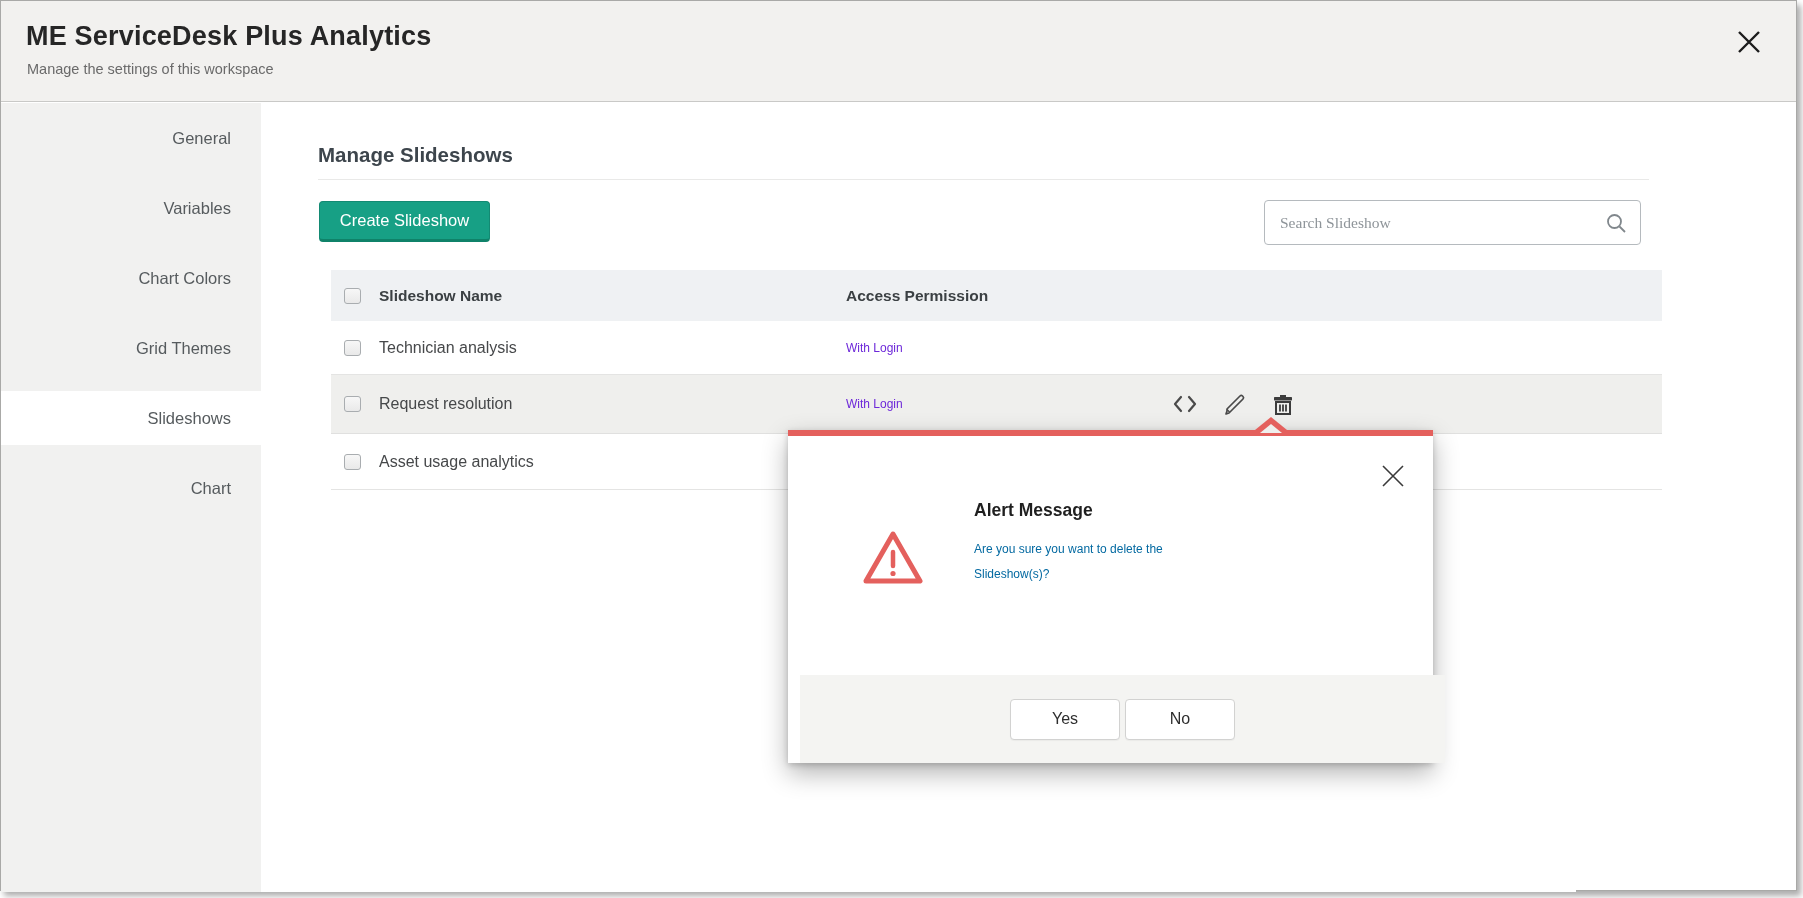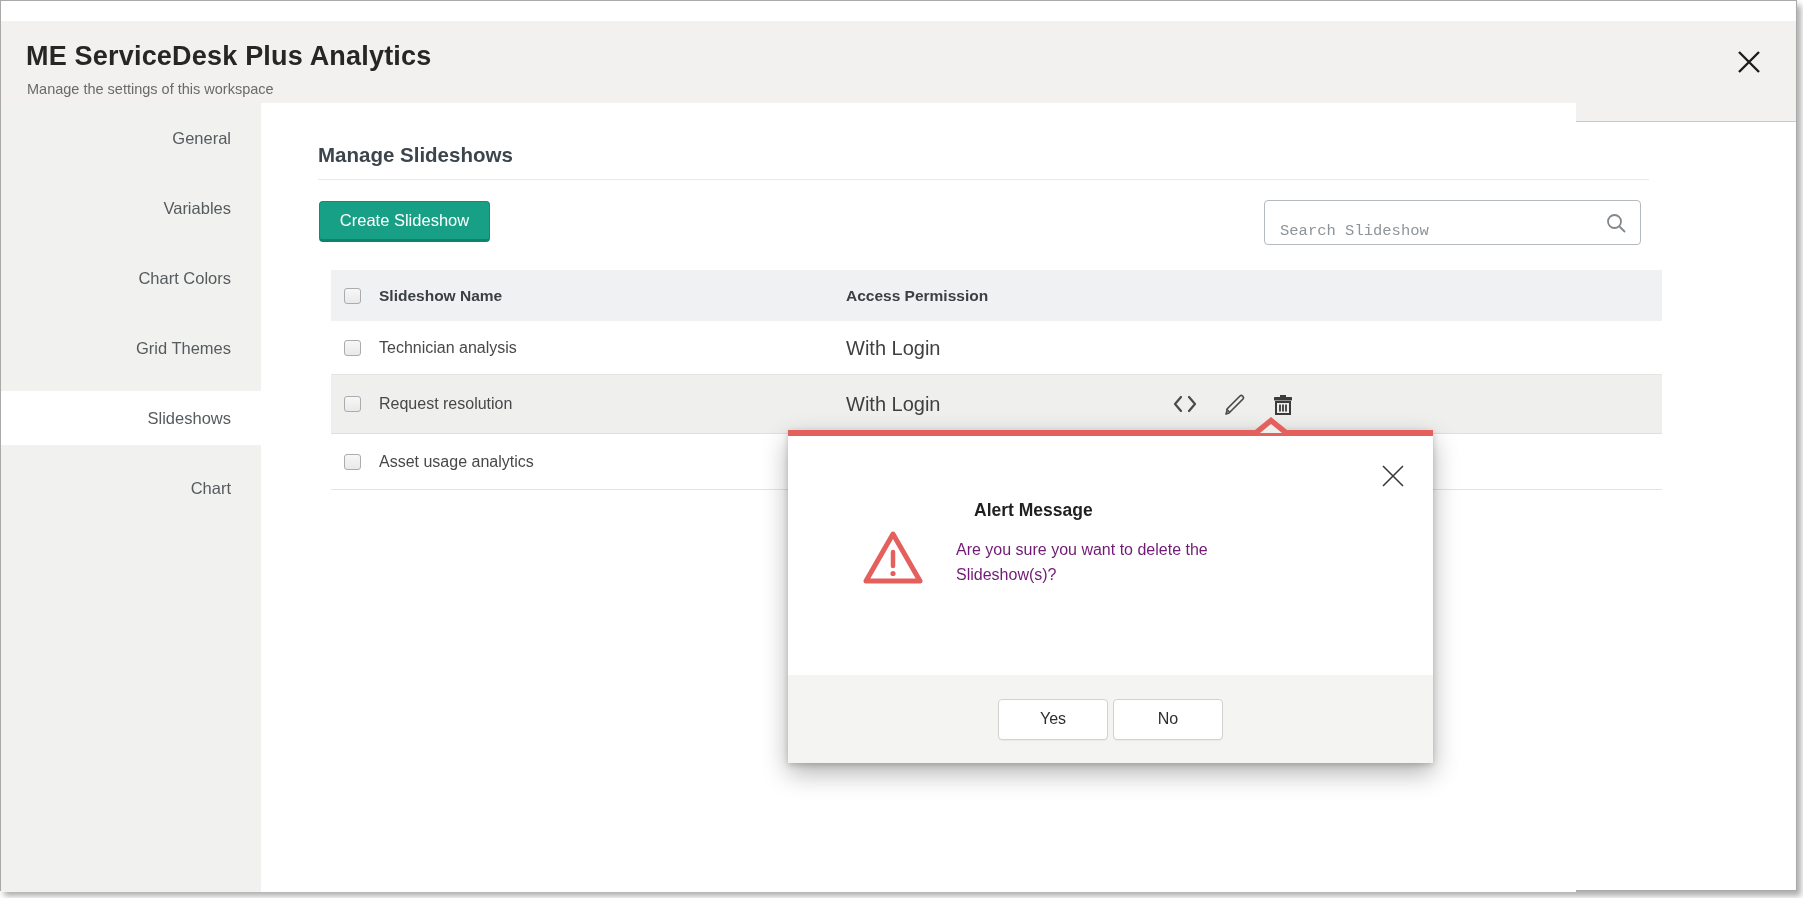--- a/index.html
+++ b/index.html
@@ -7,21 +7,21 @@
 
   .window {
     position:absolute; left:0; top:0; width:1797px; height:891px;
     background:#ffffff; border:1px solid #a9a9a7;
     box-shadow:4px 5px 6px rgba(0,0,0,0.32);
   }
 
   
   .header {
     position:absolute; left:0; top:0; width:100%; height:101px;
-    background:#f2f1ef; border-bottom:1px solid #c9c9c7;margin-top:20px;
+    background:#f2f1ef; border-bottom:1px solid #c9c9c7;
   }
   .header-title {
     position:absolute; left:25px; top:20px;
     font-size:27px; font-weight:bold; color:#262626; letter-spacing:0.2px;
   }
   .header-subtitle {
     position:absolute; left:26px; top:60px;
     font-size:14.5px; color:#6a6a6a;
   }
   .header-close {
@@ -56,23 +56,23 @@
     background:#17a085; border:1px solid #138a73; border-bottom:3px solid #0f english8269;
     border-bottom:3px solid #0f8269; border-radius:4px;
     color:#ffffff; font-size:16.5px; display:flex; align-items:center; justify-content:center;
     cursor:pointer; font-family:Liberation Sans, sans-serif;
   }
   .search-box {
     position:absolute; left:1003px; top:97px; width:377px; height:45px;
     background:#ffffff; border:1.5px solid #b5babe; border-radius:4px;
   }
   .search-input {
-    position:absolute; left:0; top:8px; width:100%; height:100%;
+    position:absolute; left:0; top:0; width:100%; height:100%;
     border:none; outline:none; background:transparent;
-    padding:0 46px 0 15px; font-size:15.5px; color:#c2410c; font-family:Liberation Mono, monospace;
+    padding:0 46px 0 15px; font-size:15.5px; color:#c2410c; font-family:Liberation Serif, serif;
   }
   .search-input::placeholder { color:#8e9499; opacity:1; }
   .search-icon { position:absolute; right:12px; top:10px; width:24px; height:24px; color:#80878c; }
 
   
   .table { position:absolute; left:70px; top:167px; width:1331px; }
   .t-row { position:relative; width:100%; }
   .t-head { height:51px; background:#eff1f3; }
   .t-r1 { height:54px; background:#ffffff; border-bottom:1px solid #e4e4e3; }
   .t-r2 { height:59px; background:#efefed; border-bottom:1px solid #e0e0df; }
@@ -82,21 +82,21 @@
     width:17px; height:16px; border:1.5px solid #a9adb0; border-radius:3px;
     background:linear-gradient(#f7f7f7,#e9e9e9); cursor:pointer;
   }
   .cell-name {
     position:absolute; left:48px; top:50%; transform:translateY(-50%);
     font-size:16px; color:#46484a;
   }
   .t-head .cell-name, .t-head .cell-access { font-weight:bold; color:#3b4043; font-size:15.5px; }
   .cell-access {
     position:absolute; left:515px; top:50%; transform:translateY(-50%);
-    font-size:20px; color:#404040;
+    font-size:12px; color:#6d28d9;
   }
   .row-actions {
     position:absolute; left:840px; top:0; height:100%; width:150px;
     display:flex; align-items:center; gap:21px;
   }
   .act-icon { width:28px; height:28px; color:#4a4a4a; cursor:pointer; display:block; }
   .act-icon.trash { color:#3c3c3c; }
 
   
   .popup {
@@ -118,25 +118,25 @@
   .popup-close {
     position:absolute; right:26px; top:32px; width:28px; height:28px;
     color:#3a3a3a; cursor:pointer;
   }
   .popup-warn { position:absolute; left:72px; top:94px; width:66px; height:70px; color:#e4605d; }
   .popup-title {
     position:absolute; left:186px; top:70px;
     font-size:17.5px; font-weight:bold; color:#1f1f1f;
   }
   .popup-msg {
-    position:absolute; left:168px; top:107px; width:330px;
-    font-size:16px; color:#701a75; line-height:25px;
+    position:absolute; left:186px; top:107px; width:330px;
+    font-size:12px; color:#0369a1; line-height:25px;
   }
   .popup-footer {
-    position:absolute; left:0; bottom:0; width:100%; height:88px;
+    position:absolute; left:12px; bottom:0; width:100%; height:88px;
     background:#f4f4f2; display:flex; align-items:center; justify-content:center; gap:5px;
   }
   .dlg-btn {
     width:110px; height:41px; background:#ffffff; border:1px solid #d2d2d1;
     border-radius:4px; font-size:16px; color:#2e2e2e; cursor:pointer;
     display:flex; align-items:center; justify-content:center; font-family:inherit;
     box-shadow:0 1px 1px rgba(0,0,0,0.04);
   }
 
   svg { display:block; width:100%; height:100%; }

